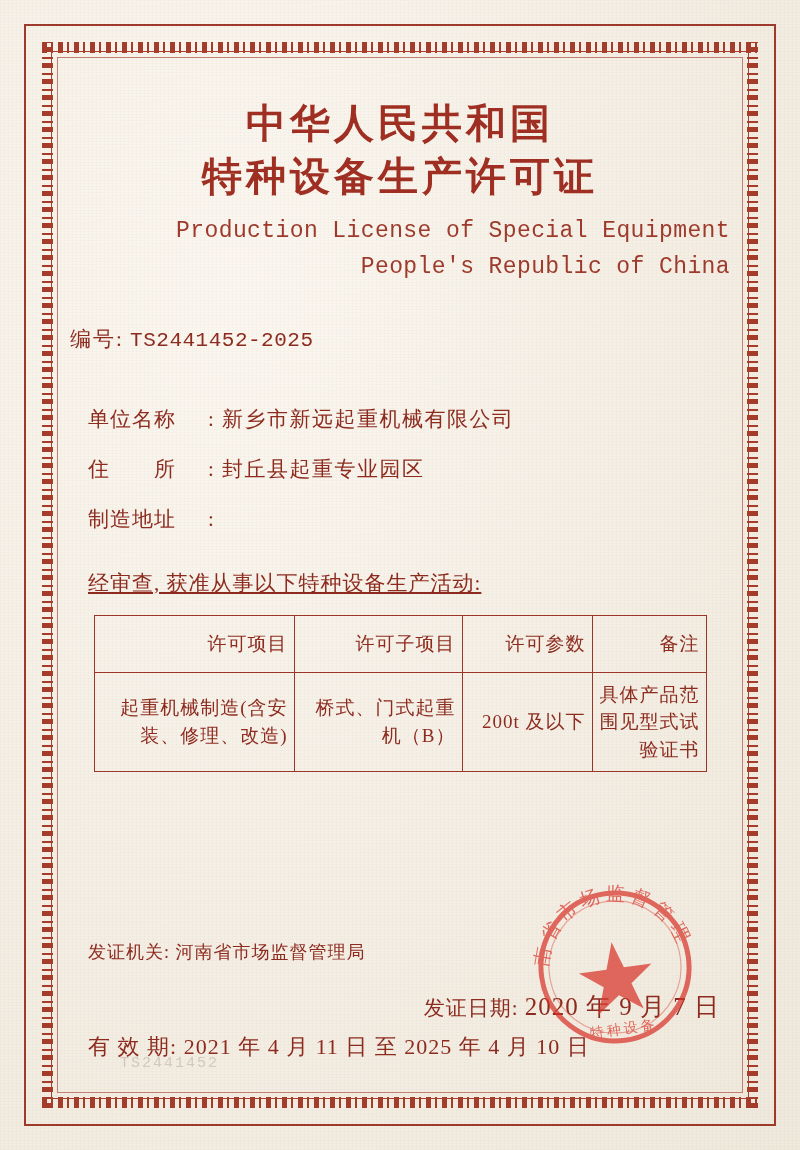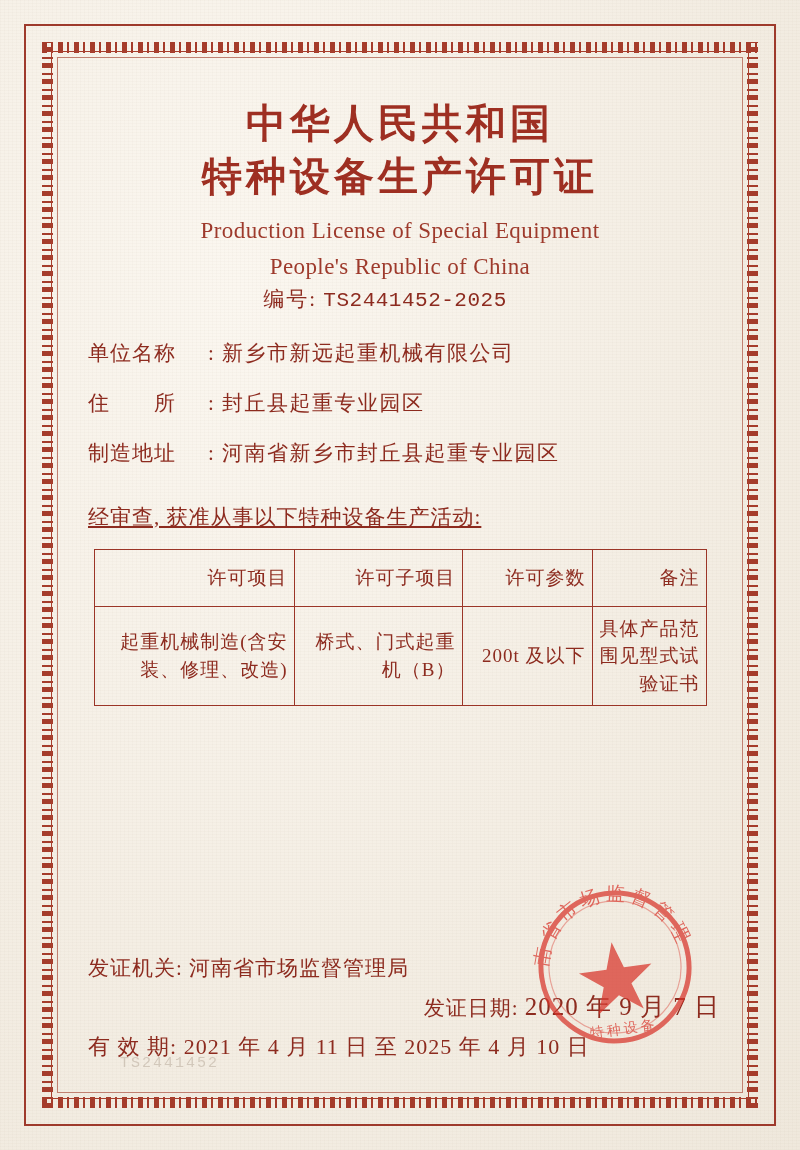--- a/index.html
+++ b/index.html
@@ -117,44 +117,46 @@
     color: #9e2f22;
     font-family: "Liberation Serif", serif;
     font-weight: bold;
     font-size: 40px;
     letter-spacing: 4px;
     line-height: 1.32;
     margin: 0;
   }
   .title-en1, .title-en2 {
     color: #9e3a2c;
-    font-family: Liberation Serif, serif;
+    font-family: Liberation Mono, monospace;
     font-size: 23px;
     letter-spacing: 0.4px;
     line-height: 1.5;
     margin: 0;
     padding-top: 2px;
+    text-align: right;
   }
   .title-en1 { padding-top: 10px; }
 
   .serial-row {
-    text-align: center;
+    margin-top: 40px;
+    text-align: left;
     padding-right: 30px;
     color: #8d2b1f;
     font-size: 21px;
     letter-spacing: 1px;
   }
   .serial-label { letter-spacing: 2px; }
   .serial-value {
     font-family: "Liberation Mono", monospace;
     letter-spacing: 0.5px;
   }
 
   .fields {
-    margin-top: 26px;
+    margin-top: 52px;
     padding-left: 18px;
     color: #8d2b1f;
   }
   .field-row {
     display: flex;
     align-items: baseline;
     font-size: 21px;
     margin-bottom: 22px;
     letter-spacing: 1px;
   }
@@ -215,23 +217,23 @@
 
   
   .footer {
     position: absolute;
     left: 18px;
     right: 0;
     bottom: 18px;
     color: #8d2b1f;
   }
   .issuer-row {
-    font-size: 21px;
-    letter-spacing: 1px;
-    margin-bottom: 8px;
+    font-size: 18px;
+    letter-spacing: 1px;
+    margin-bottom: 26px;
   }
   .date-row {
     font-size: 21px;
     letter-spacing: 1px;
     text-align: right;
     padding-right: 10px;
     margin-bottom: 9px;
   }
   .date-row .big {
     font-size: 25px;
@@ -304,21 +306,20 @@
         <span class="field-value">新乡市新远起重机械有限公司</span>
       </div>
       <div class="field-row">
         <span class="field-label spaced">住　　所</span>
         <span class="field-colon">:</span>
         <span class="field-value">封丘县起重专业园区</span>
       </div>
       <div class="field-row">
         <span class="field-label">制造地址</span>
         <span class="field-colon">:</span>
-        <span class="field-value">河南省新乡市封丘县起重专业园区</span>
       </div>
     </div>
 
     <div class="statement">经审查, 获准从事以下特种设备生产活动:</div>
 
     <table class="permit-table">
       <colgroup>
         <col class="col1">
           <col class="col2">
           <col class="col3">

